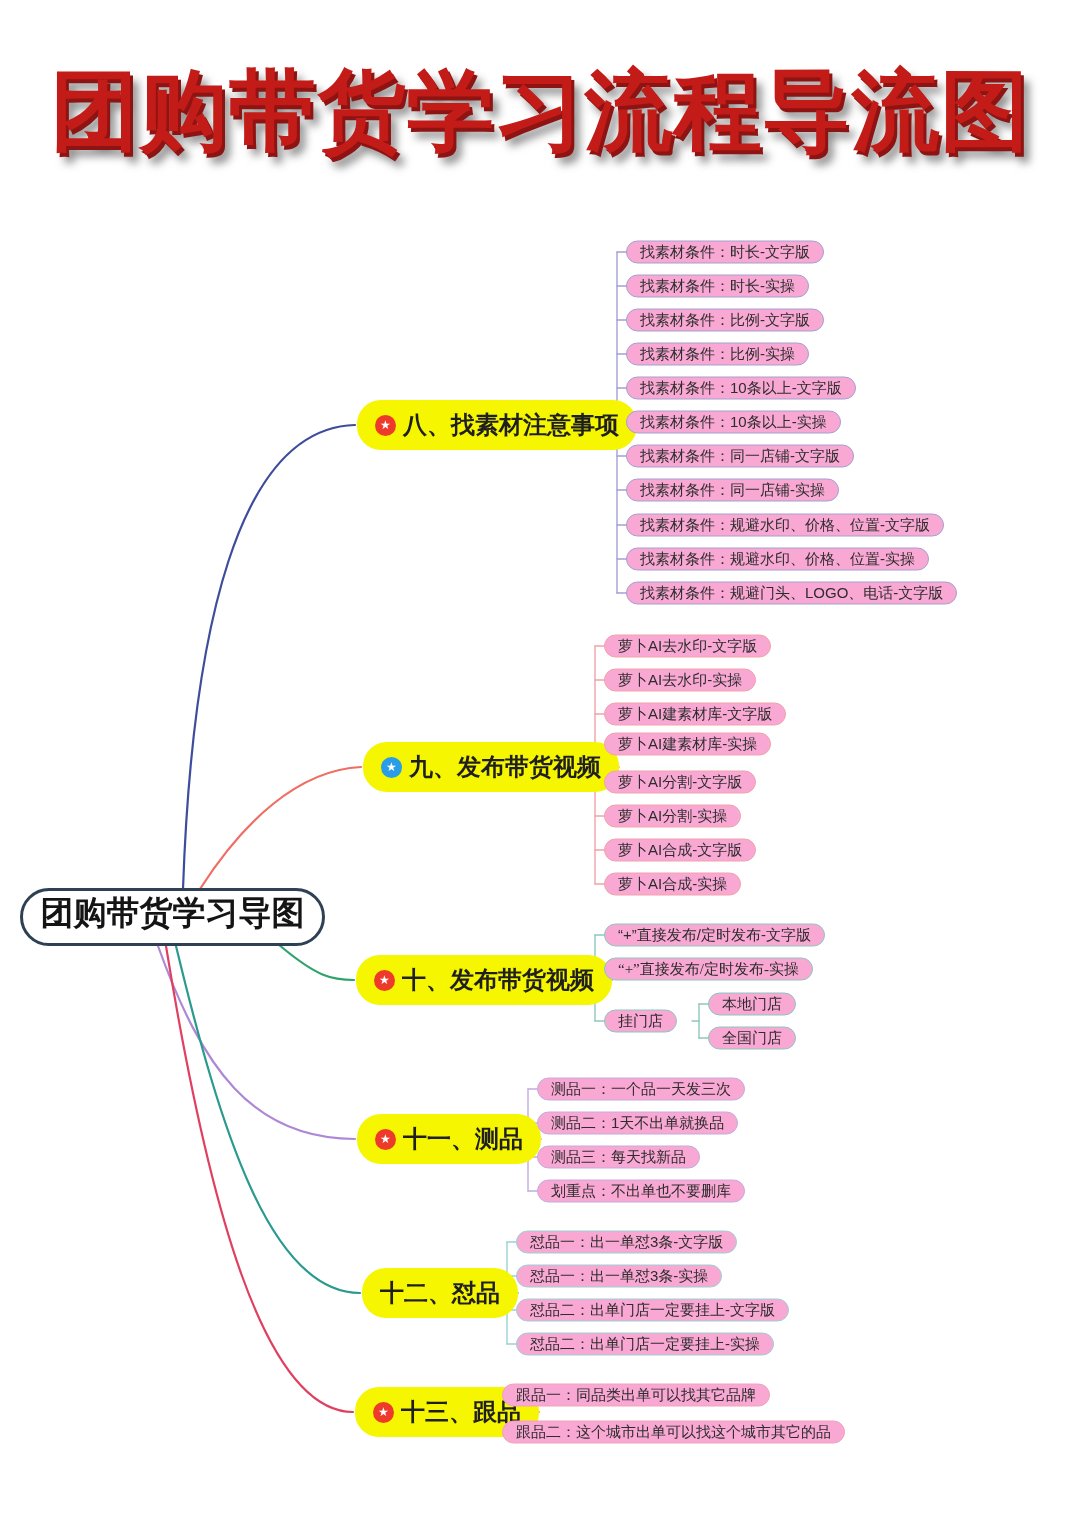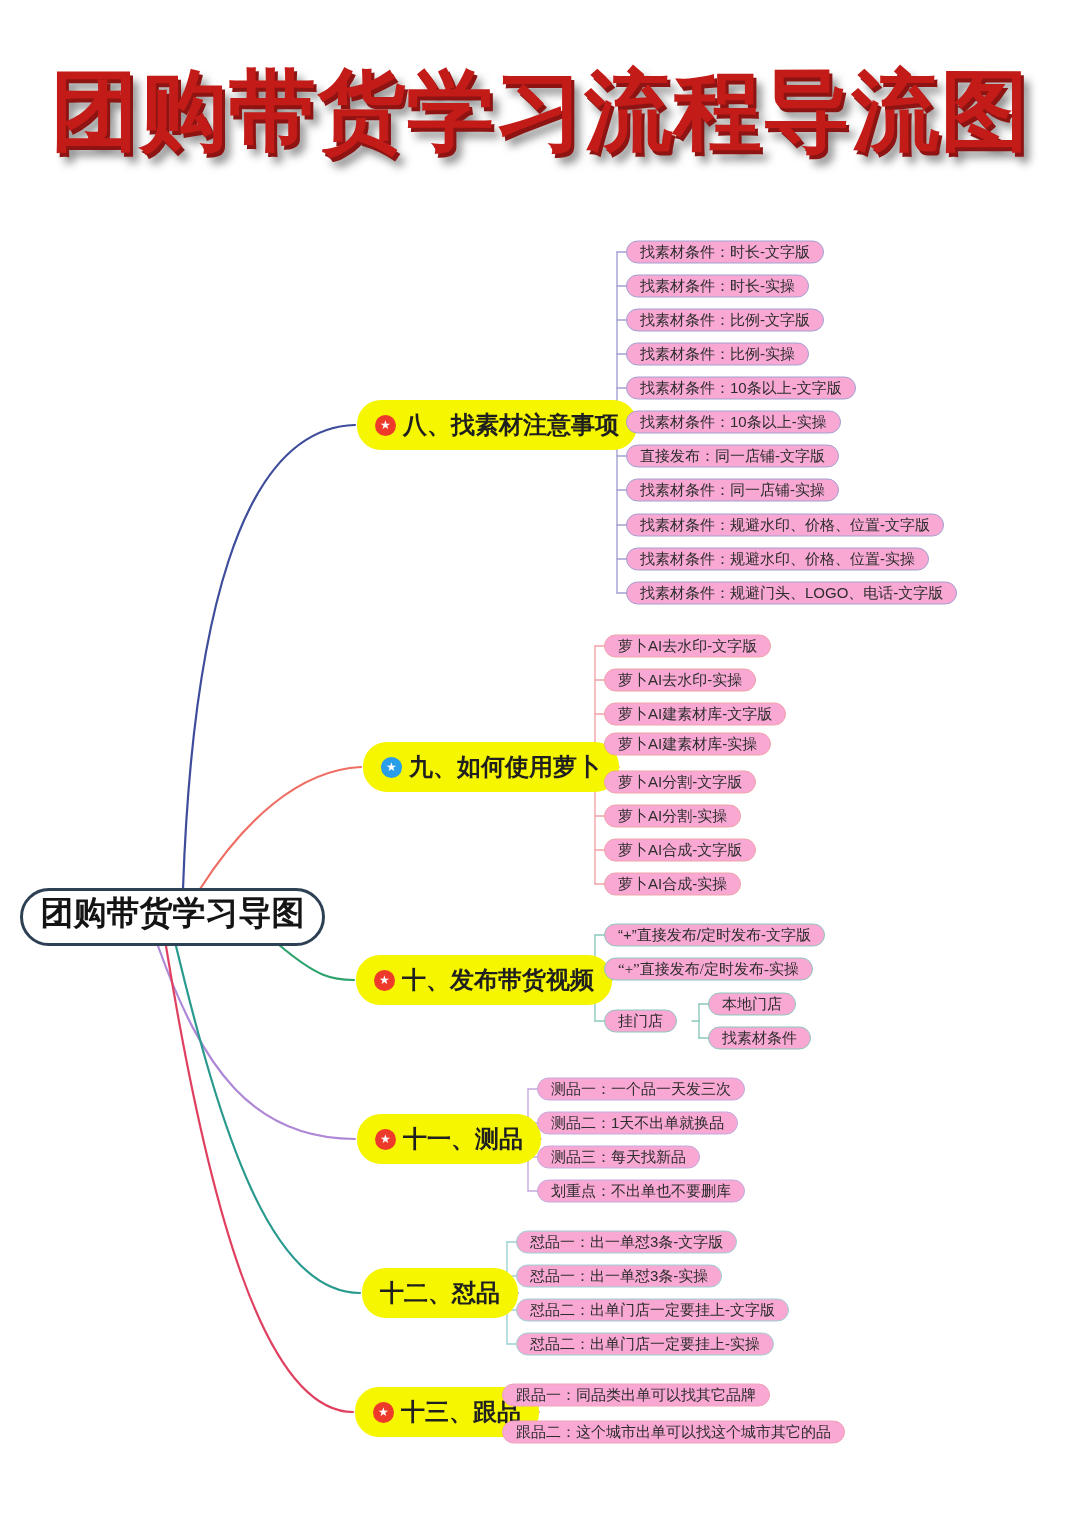--- a/index.html
+++ b/index.html
@@ -119,37 +119,37 @@
     <div class="child-pill" style="left: 626px; top: 354px; border-color: rgb(163, 160, 210);">
       <span>找素材条件：比例-实操</span>
     </div>
     <div class="child-pill" style="left: 626px; top: 388px; border-color: rgb(163, 160, 210);">
       <span>找素材条件：10条以上-文字版</span>
     </div>
     <div class="child-pill" style="left: 626px; top: 422px; border-color: rgb(163, 160, 210);">
       <span>找素材条件：10条以上-实操</span>
     </div>
     <div class="child-pill" style="left: 626px; top: 456px; border-color: rgb(163, 160, 210);">
-      <span>直接发布：同一店铺-文字版</span>
+      <span>找素材条件：同一店铺-文字版</span>
     </div>
     <div class="child-pill" style="left: 626px; top: 490px; border-color: rgb(163, 160, 210);">
       <span>找素材条件：同一店铺-实操</span>
     </div>
     <div class="child-pill" style="left: 626px; top: 525px; border-color: rgb(163, 160, 210);">
       <span>找素材条件：规避水印、价格、位置-文字版</span>
     </div>
     <div class="child-pill" style="left: 626px; top: 559px; border-color: rgb(163, 160, 210);">
       <span>找素材条件：规避水印、价格、位置-实操</span>
     </div>
     <div class="child-pill" style="left: 626px; top: 593px; border-color: rgb(163, 160, 210);">
       <span>找素材条件：规避门头、LOGO、电话-文字版</span>
     </div>
     <div class="branch-node" style="left: 363px; top: 767px;">
       <span class="star" style="background: rgb(42, 157, 232);">★</span>
-      <span>九、如何使用萝卜</span>
+      <span>九、发布带货视频</span>
     </div>
     <div class="child-pill" style="left: 604px; top: 646px; border-color: rgb(240, 163, 168);">
       <span>萝卜AI去水印-文字版</span>
     </div>
     <div class="child-pill" style="left: 604px; top: 680px; border-color: rgb(240, 163, 168);">
       <span>萝卜AI去水印-实操</span>
     </div>
     <div class="child-pill" style="left: 604px; top: 714px; border-color: rgb(240, 163, 168); text-align: center;">
       <span>萝卜AI建素材库-文字版</span>
     </div>
@@ -178,21 +178,21 @@
     <div class="child-pill" style="left: 604px; top: 969px; border-color: rgb(140, 200, 188); font-family: Liberation Serif, serif;">
       <span>“+”直接发布/定时发布-实操</span>
     </div>
     <div class="child-pill" style="left: 604px; top: 1021px; border-color: rgb(140, 200, 188);">
       <span>挂门店</span>
     </div>
     <div class="child-pill" style="left: 708px; top: 1004px; border-color: rgb(140, 200, 188);">
       <span>本地门店</span>
     </div>
     <div class="child-pill" style="left: 708px; top: 1038px; border-color: rgb(140, 200, 188);">
-      <span>找素材条件</span>
+      <span>全国门店</span>
     </div>
     <div class="branch-node" style="left: 357px; top: 1139px;">
       <span class="star" style="background: rgb(238, 58, 43);">★</span>
       <span>十一、测品</span>
     </div>
     <div class="child-pill" style="left: 537px; top: 1089px; border-color: rgb(194, 171, 223);">
       <span>测品一：一个品一天发三次</span>
     </div>
     <div class="child-pill" style="left: 537px; top: 1123px; border-color: rgb(194, 171, 223);">
       <span>测品二：1天不出单就换品</span>

